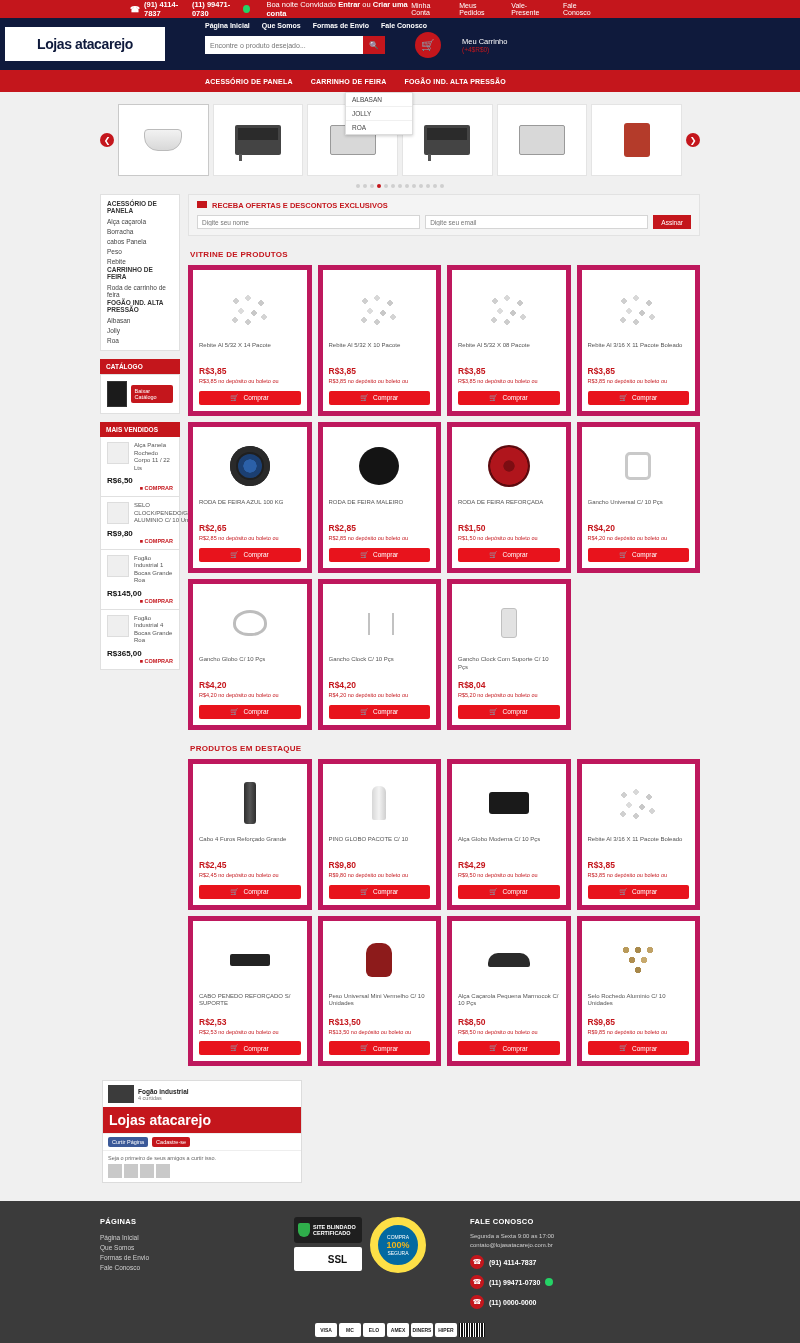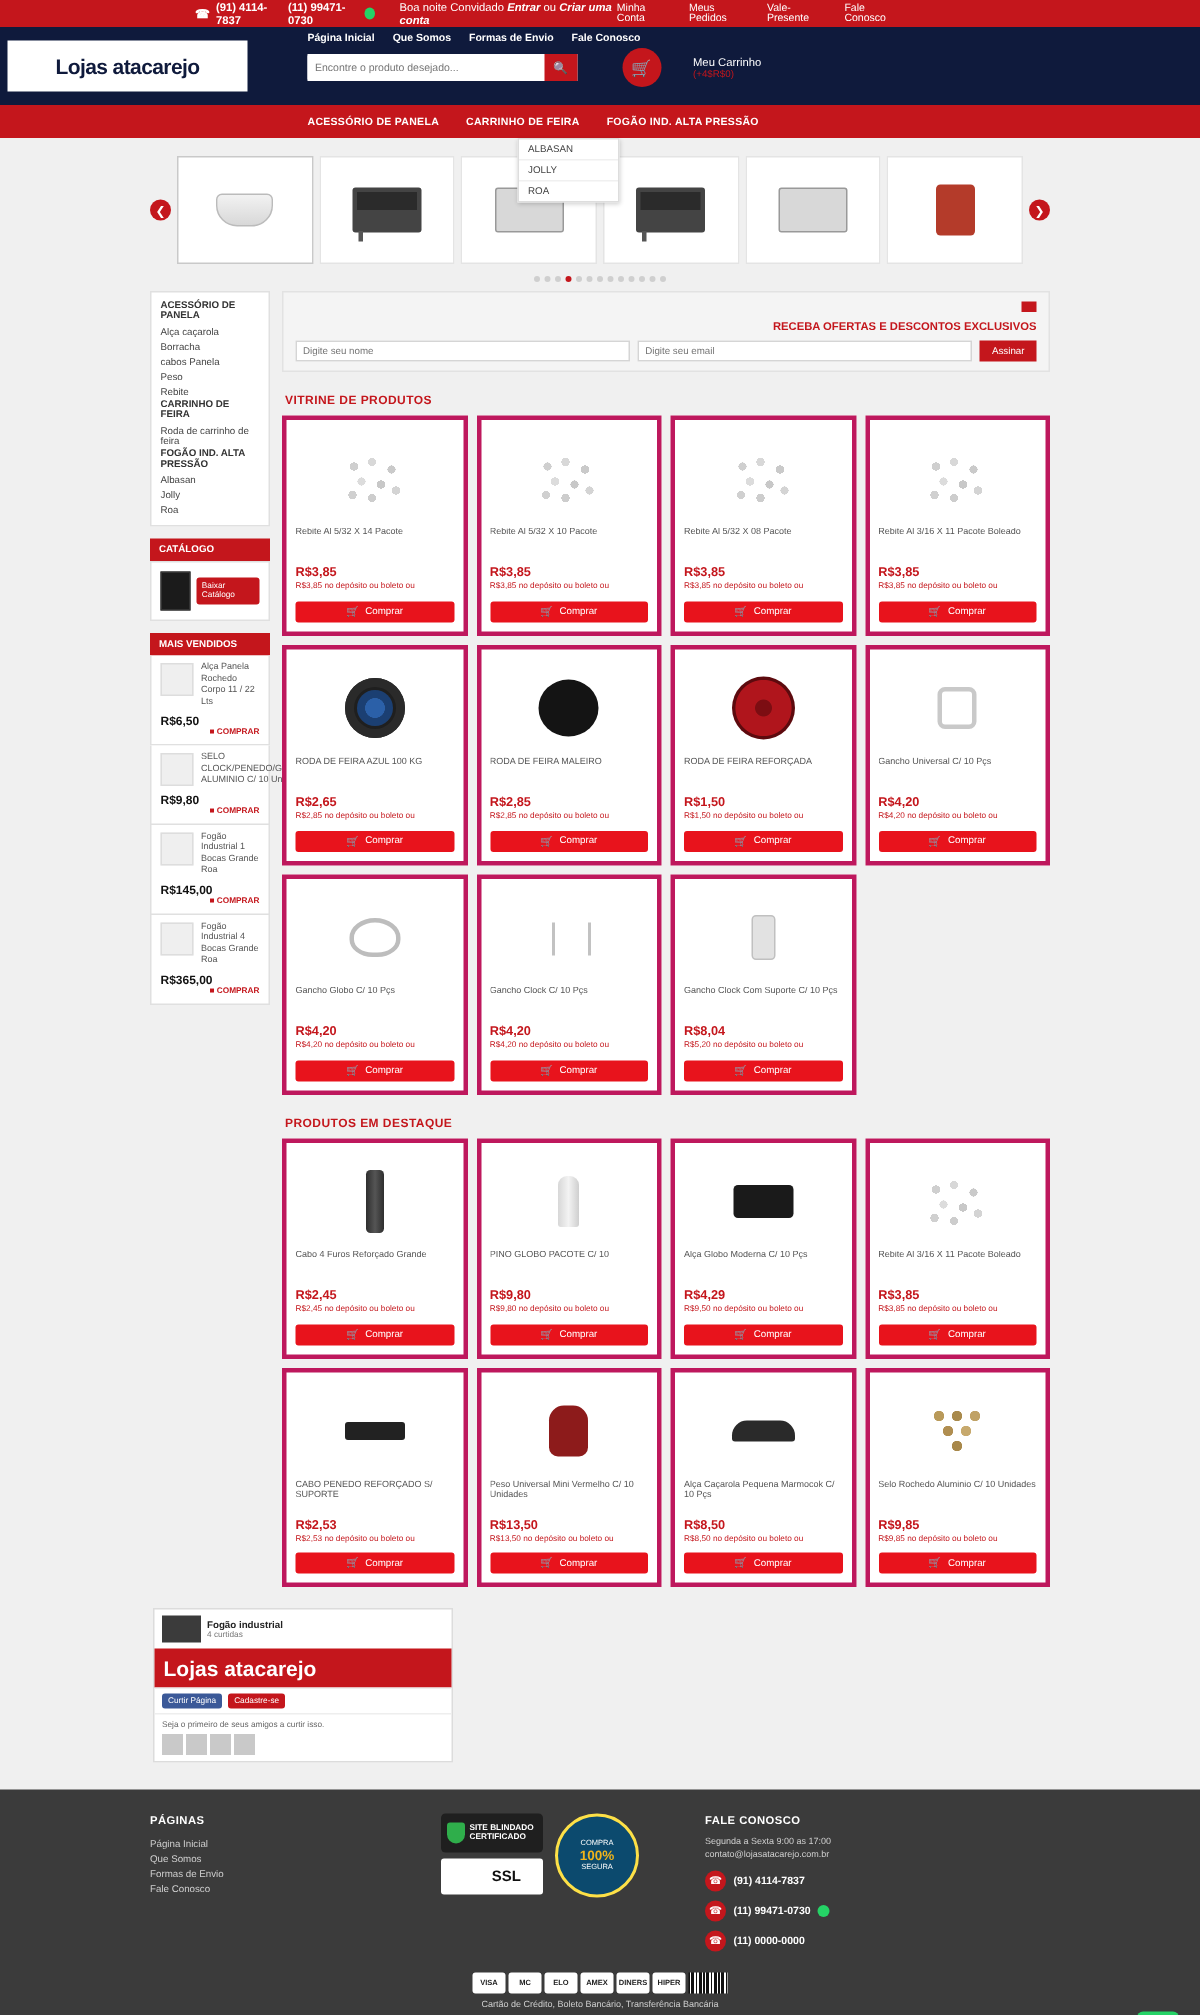--- a/index.html
+++ b/index.html
@@ -16,21 +16,21 @@
   
   .topbar {
     background:#c4161c; color:#fff; height:18px;
     display:flex; align-items:center; padding:0 0 0 0;
     font-size:7.5px; font-weight:bold;
   }
   .topbar .phones { margin-left:130px; display:flex; align-items:center; gap:4px; }
   .topbar .ph-ico { color:#fff; font-size:8px; }
   .wa { display:inline-block; width:8px;height:8px;border-radius:50%;background:#25d366; }
   .topbar .welcome { margin-left:16px; font-weight:normal; }
-  .topbar .welcome a { color:#fff; font-weight:bold; text-decoration:none;font-style:italic; }
+  .topbar .welcome a { color:#fff; font-weight:bold; text-decoration:none; }
   .topbar .rightlinks { margin-left:auto; margin-right:200px; display:flex; gap:14px; font-weight:normal;}
   .topbar .rightlinks a { color:#fff; text-decoration:none; font-size:7px; }
 
   
   .header { background:#0f1a3c; height:52px; position:relative; }
   .header-inner { width:600px; margin:0 auto; position:relative; height:52px; }
   .logo {
     position:absolute; left:-95px; top:9px;
     width:160px; height:34px; background:#fff;
     display:flex; align-items:center; justify-content:center;
@@ -112,36 +112,36 @@
   .mv-row { display:flex; gap:5px; }
   .mv-thumb { width:22px;height:22px;background:#efefef;border:1px solid #ddd;flex:0 0 22px;}
   .mv-name { font-size:6px;color:#555;line-height:1.25;}
   .mv-price { font-size:8px;font-weight:bold;color:#111;margin-top:4px;}
   .mv-buy { color:#c4161c;font-size:5.5px;font-weight:bold;text-align:right;}
 
   
   .news {
     background:#f4f4f4;border:1px solid #e2e2e2;padding:6px 8px;
   }
-  .news-top { display:flex;align-items:flex-end;gap:5px;flex-direction:column; }
+  .news-top { display:flex;align-items:flex-start;gap:5px; }
   .env { width:10px;height:7px;background:#c4161c;position:relative;}
   .news-title { font-size:7.5px;font-weight:bold;color:#c4161c;text-transform:uppercase;}
   .news-form { display:flex;gap:5px;margin-top:5px;align-items:center;}
   .news-form input { flex:1 1 0;height:14px;border:1px solid #d5d5d5;background:#fff;font-size:6.5px;padding-left:4px;color:#999;}
   .news-form button { background:#c4161c;color:#fff;border:0;height:14px;padding:0 8px;font-size:6.5px;}
 
   
   .sec-title {
     color:#c4161c; font-size:8px; font-weight:bold; text-transform:uppercase;
     letter-spacing:.3px; margin:14px 0 6px 2px;
   }
 
   
   .grid { display:flex; flex-wrap:wrap; gap:6px; }
-  .card { width:calc((100% - 18px)/4); background:#fff; border:3px solid #be185d; padding:6px; }
+  .card { width:calc((100% - 18px)/4); background:#fff; border:5px solid #be185d; padding:6px; }
   .card .imgbox { height:66px;display:flex;align-items:center;justify-content:center;}
   .card .pname { font-size:6px;color:#555;line-height:1.3;height:16px;overflow:hidden;}
   .card .price { font-size:8.5px;font-weight:bold;color:#c4161c;margin-top:8px;}
   .card .price2 { font-size:5.5px;color:#c4161c;line-height:1.25;margin-top:2px;}
   .buy {
     margin-top:6px;background:#e8131c;border-radius:2px;height:14px;color:#fff;
     display:flex;align-items:center;justify-content:center;gap:4px;font-size:6.5px;
   }
   .buy .ci { font-size:7px; }
 
@@ -215,21 +215,21 @@
   .footer-inner { width:600px; margin:0 auto; display:flex; }
   .f-col1 { width:150px; }
   .f-title { font-size:7.5px;font-weight:bold;color:#fff;text-transform:uppercase;margin-bottom:6px;letter-spacing:.3px;}
   .f-link { font-size:6.5px;color:#cfcfcf;display:block;padding:1.5px 0;text-decoration:none;}
   .f-mid { width:220px; display:flex; gap:8px; align-items:flex-start; justify-content:center;}
   .seal-green { width:68px;height:26px;background:#1f1f1f;border-radius:3px;display:flex;align-items:center;gap:3px;padding:0 4px;}
   .shield { width:12px;height:14px;background:#2fae4b;border-radius:2px 2px 6px 6px;}
   .seal-txt { color:#fff;font-size:5.5px;font-weight:bold;line-height:1.1;}
   .seal-ssl { width:68px;height:24px;background:#fff;border-radius:2px;display:flex;align-items:center;justify-content:center;gap:3px;margin-top:4px;padding-left:19px;}
   .seal-ssl b{font-size:10px;color:#111;}
-  .seal-circle { width:56px;height:56px;border-radius:50%;background:#0c4a6e;border:2px solid #fde047;
+  .seal-circle { width:56px;height:56px;border-radius:50%;background:#0369a1;border:8px solid #fde047;
     display:flex;flex-direction:column;align-items:center;justify-content:center;color:#fff;}
   .seal-circle .big{font-size:9px;font-weight:bold;color:#f0b41b;}
   .seal-circle .sm{font-size:5px;}
   .f-col3 { flex:1 1 auto; }
   .f-hours { font-size:6px;color:#cfcfcf;line-height:1.4;}
   .f-phone { display:flex;align-items:center;gap:5px;margin-top:6px;}
   .ph-circle { width:14px;height:14px;border-radius:50%;background:#c4161c;color:#fff;
     display:flex;align-items:center;justify-content:center;font-size:7px;}
   .f-phone span { font-size:7px;color:#fff;font-weight:bold;}
   .paybar { width:600px;margin:14px auto 0;text-align:center;}

